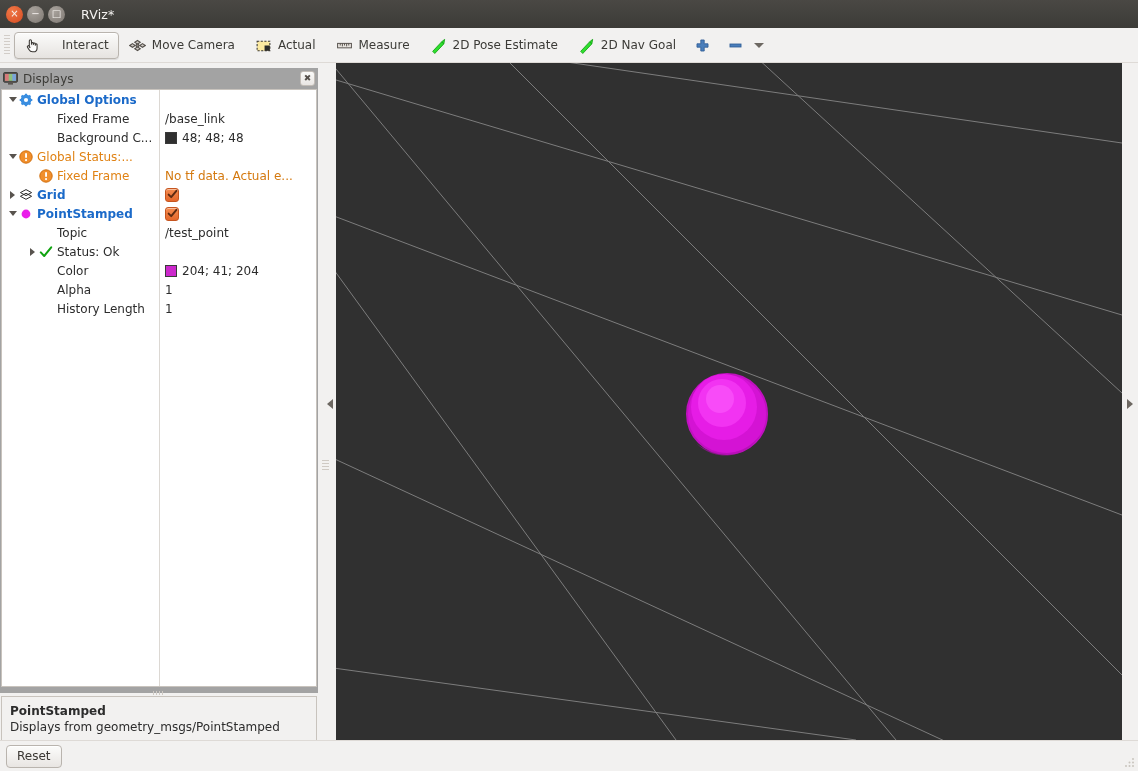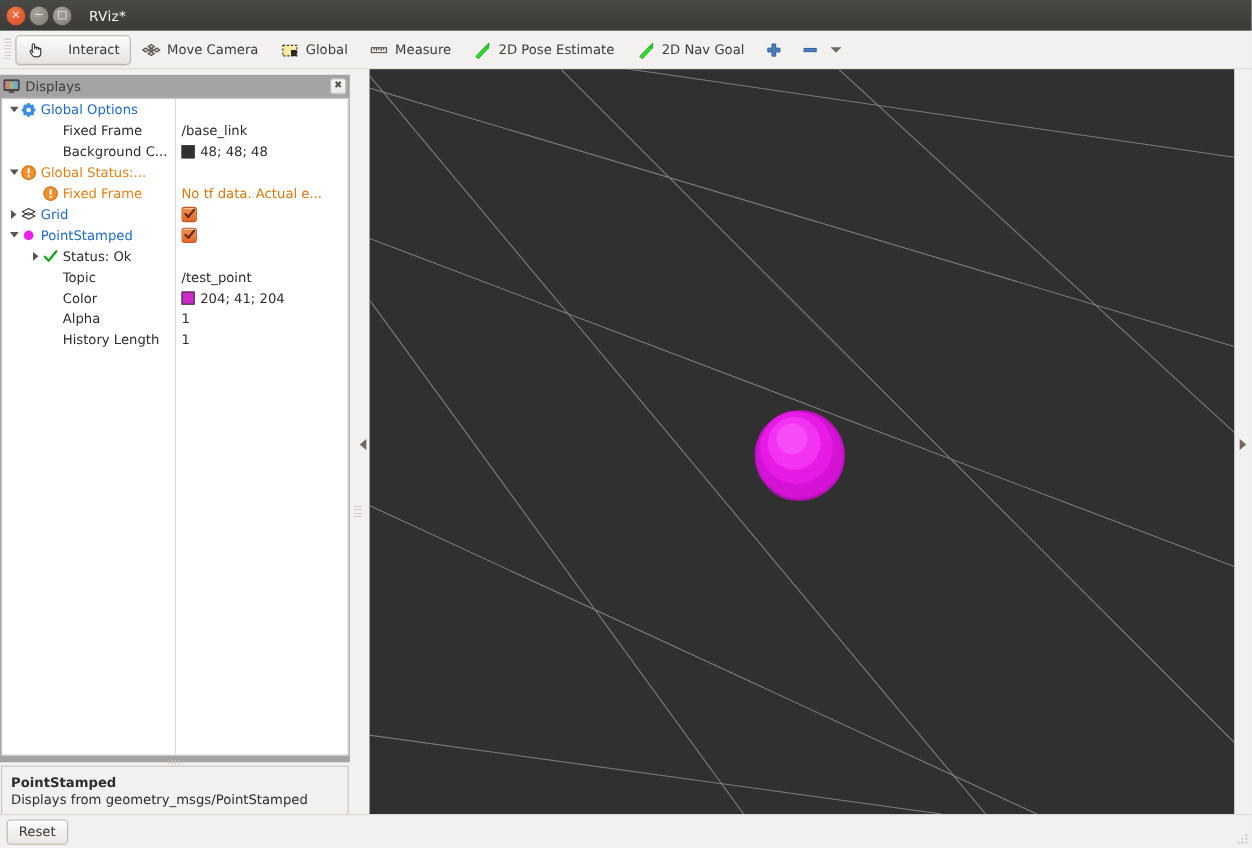--- a/index.html
+++ b/index.html
@@ -95,21 +95,21 @@
     justify-content: center; flex: 0 0 auto;
   }
   .disc i { display: block; width: 0; height: 0; }
   .disc.open i { border-left: 4.5px solid transparent; border-right: 4.5px solid transparent;
     border-top: 5px solid #58534e; }
   .disc.closed i { border-top: 4.5px solid transparent; border-bottom: 4.5px solid transparent;
     border-left: 5px solid #58534e; }
   .disc.none i { border: none; }
   .ticon-s { width: 14px; height: 14px; margin: 0 4px 0 2px; flex: 0 0 auto; display:block; }
   .tlabel { color: #2c2c2c; }
-  .tlabel.blue { color: #1b6ac9; font-weight: normal; }
+  .tlabel.blue { color: #1b6ac9; font-weight: bold; }
   .tlabel.warn { color: #e08214; font-weight: normal; }
   .swatch { width: 12px; height: 12px; border: 1px solid #3a3a3a; margin-right: 5px; flex:0 0 auto; }
   .chk {
     width: 14px; height: 14px; border-radius: 3px;
     background: linear-gradient(to bottom,#f58c50,#e4672b);
     border: 1px solid #c6551f; display: flex; align-items: center; justify-content: center;
     box-shadow: inset 0 1px 0 rgba(255,255,255,.45);
   }
   .chk svg { display:block; }
   .valwarn { color: #d4790f; }
@@ -214,21 +214,21 @@
         </g>
       </svg>
       <span>Move Camera</span>
     </div>
 
     <div class="tbtn">
       <svg class="ticon" viewBox="0 0 16 16">
         <rect x="2" y="4" width="12" height="9" fill="#fbe9a0" stroke="#3a3733" stroke-width="1" stroke-dasharray="2 1.4"></rect>
         <path d="M9 8h5v5H9z" fill="#2a2a2a"></path>
       </svg>
-      <span>Global</span>
+      <span>Actual</span>
     </div>
 
     <div class="tbtn">
       <svg class="ticon" viewBox="0 0 16 16">
         <rect x="1.5" y="6" width="13" height="4.2" fill="#e8e4df" stroke="#55504b" stroke-width=".9"></rect>
         <g stroke="#55504b" stroke-width=".9">
           <path d="M4 6v2M6 6v2.8M8 6v2M10 6v2.8M12 6v2"></path>
         </g>
       </svg>
       <span>Measure</span>
@@ -388,39 +388,39 @@
             <div class="tval">
               <span class="chk">
                 <svg width="11" height="11" viewBox="0 0 11 11">
                   <path d="M1.6 5.6 4.2 8.2 9.4 1.8" fill="none" stroke="#5c2a12" stroke-width="1.9" stroke-linecap="round" stroke-linejoin="round"></path>
                 </svg>
               </span>
             </div>
           </div>
           <div class="trow">
             <div class="tname" style="left: 26px;">
+              <span class="disc none">
+                <i></i>
+              </span>
+              <span class="ticon-s"></span>
+              <span class="tlabel">Topic</span>
+            </div>
+            <div class="tval">
+              <span>/test_point</span>
+            </div>
+          </div>
+          <div class="trow">
+            <div class="tname" style="left: 26px;">
               <span class="disc closed">
                 <i></i>
               </span>
               <svg class="ticon-s" viewBox="0 0 14 14">
                 <path d="M1.8 7.4 5.2 11 12.2 2.4" fill="none" stroke="#10a310" stroke-width="2" stroke-linecap="round" stroke-linejoin="round"></path>
               </svg>
               <span class="tlabel">Status: Ok</span>
-            </div>
-          </div>
-          <div class="trow">
-            <div class="tname" style="left: 26px;">
-              <span class="disc none">
-                <i></i>
-              </span>
-              <span class="ticon-s"></span>
-              <span class="tlabel">Topic</span>
-            </div>
-            <div class="tval">
-              <span>/test_point</span>
             </div>
           </div>
           <div class="trow">
             <div class="tname" style="left: 26px;">
               <span class="disc none">
                 <i></i>
               </span>
               <span class="ticon-s"></span>
               <span class="tlabel">Color</span>
             </div>

